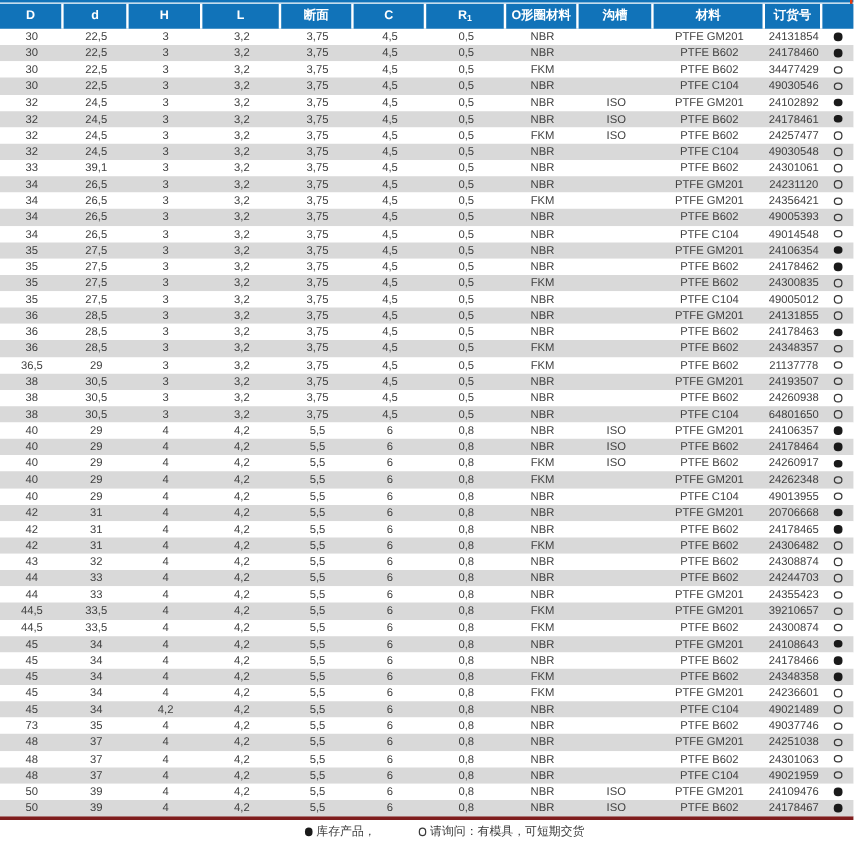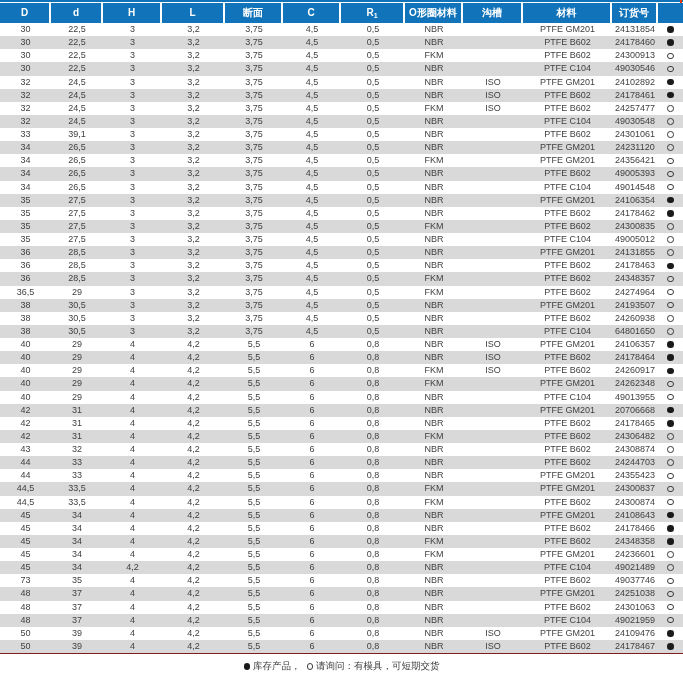--- a/index.html
+++ b/index.html
@@ -28,21 +28,21 @@
   .hcell {
     background:#1173b9;
     color:#ffffff;
     font-size:10px; font-weight:bold;
     text-align:center; line-height:19px;
     border-right:2px solid #ffffff;
     white-space:nowrap; overflow:hidden;
   }
   .hcell:last-child { border-right:none; }
   .hcell sub { font-size:7px; vertical-align:-2px; }
-  .tbody { border-bottom:1px solid #7f1d1d; }
+  .tbody { border-bottom:3px solid #7f1d1d; }
   .row { height:13.125px; background:#ffffff; }
   .row:nth-child(even) { background:#d9d9d9; }
   .cell {
     font-size:9px; color:#3f3f3f;
     text-align:center; line-height:13.2px;
     white-space:nowrap; overflow:visible;
   }
   .stock-cell { display:flex; align-items:center; justify-content:center; }
   .dot {
     display:inline-block; width:6.5px; height:6.5px; border-radius:50%;
@@ -51,21 +51,21 @@
   .ring {
     display:inline-block; width:6.5px; height:6.5px; border-radius:50%;
     border:1.2px solid #3a3a3a; background:transparent; vertical-align:middle;
   }
   .legend {
     position:absolute; top:658px; left:0; width:683px; height:16px;
     text-align:center; font-size:9.5px; color:#3a3a3a;
     line-height:16px;
   }
   .legend .dot, .legend .ring { margin-right:3px; }
-  .legend-item { margin-right:6px; }
+  .legend-item { margin-right:6px;margin-left:28px; }
   .legend-item:last-child { margin-right:0; }
 </style>
 </head>
 <body>
 
 <div class="page">
   <div class="topline"></div>
   <div class="red-tick"></div>
 
   <div class="spec-table">
@@ -120,21 +120,21 @@
           <div class="cell">30</div>
           <div class="cell">22,5</div>
           <div class="cell">3</div>
           <div class="cell">3,2</div>
           <div class="cell">3,75</div>
           <div class="cell">4,5</div>
           <div class="cell">0,5</div>
           <div class="cell">FKM</div>
           <div class="cell"></div>
           <div class="cell">PTFE B602</div>
-          <div class="cell">24300913</div>
+          <div class="cell">34477429</div>
           <div class="cell stock-cell">
             <span class="ring"></span>
           </div>
         </div>
         <div class="row">
           <div class="cell">30</div>
           <div class="cell">22,5</div>
           <div class="cell">3</div>
           <div class="cell">3,2</div>
           <div class="cell">3,75</div>
@@ -408,21 +408,21 @@
           <div class="cell">36,5</div>
           <div class="cell">29</div>
           <div class="cell">3</div>
           <div class="cell">3,2</div>
           <div class="cell">3,75</div>
           <div class="cell">4,5</div>
           <div class="cell">0,5</div>
           <div class="cell">FKM</div>
           <div class="cell"></div>
           <div class="cell">PTFE B602</div>
-          <div class="cell">24274964</div>
+          <div class="cell">21137778</div>
           <div class="cell stock-cell">
             <span class="ring"></span>
           </div>
         </div>
         <div class="row">
           <div class="cell">38</div>
           <div class="cell">30,5</div>
           <div class="cell">3</div>
           <div class="cell">3,2</div>
           <div class="cell">3,75</div>
@@ -648,21 +648,21 @@
           <div class="cell">44,5</div>
           <div class="cell">33,5</div>
           <div class="cell">4</div>
           <div class="cell">4,2</div>
           <div class="cell">5,5</div>
           <div class="cell">6</div>
           <div class="cell">0,8</div>
           <div class="cell">FKM</div>
           <div class="cell"></div>
           <div class="cell">PTFE GM201</div>
-          <div class="cell">24300837</div>
+          <div class="cell">39210657</div>
           <div class="cell stock-cell">
             <span class="ring"></span>
           </div>
         </div>
         <div class="row">
           <div class="cell">44,5</div>
           <div class="cell">33,5</div>
           <div class="cell">4</div>
           <div class="cell">4,2</div>
           <div class="cell">5,5</div>

